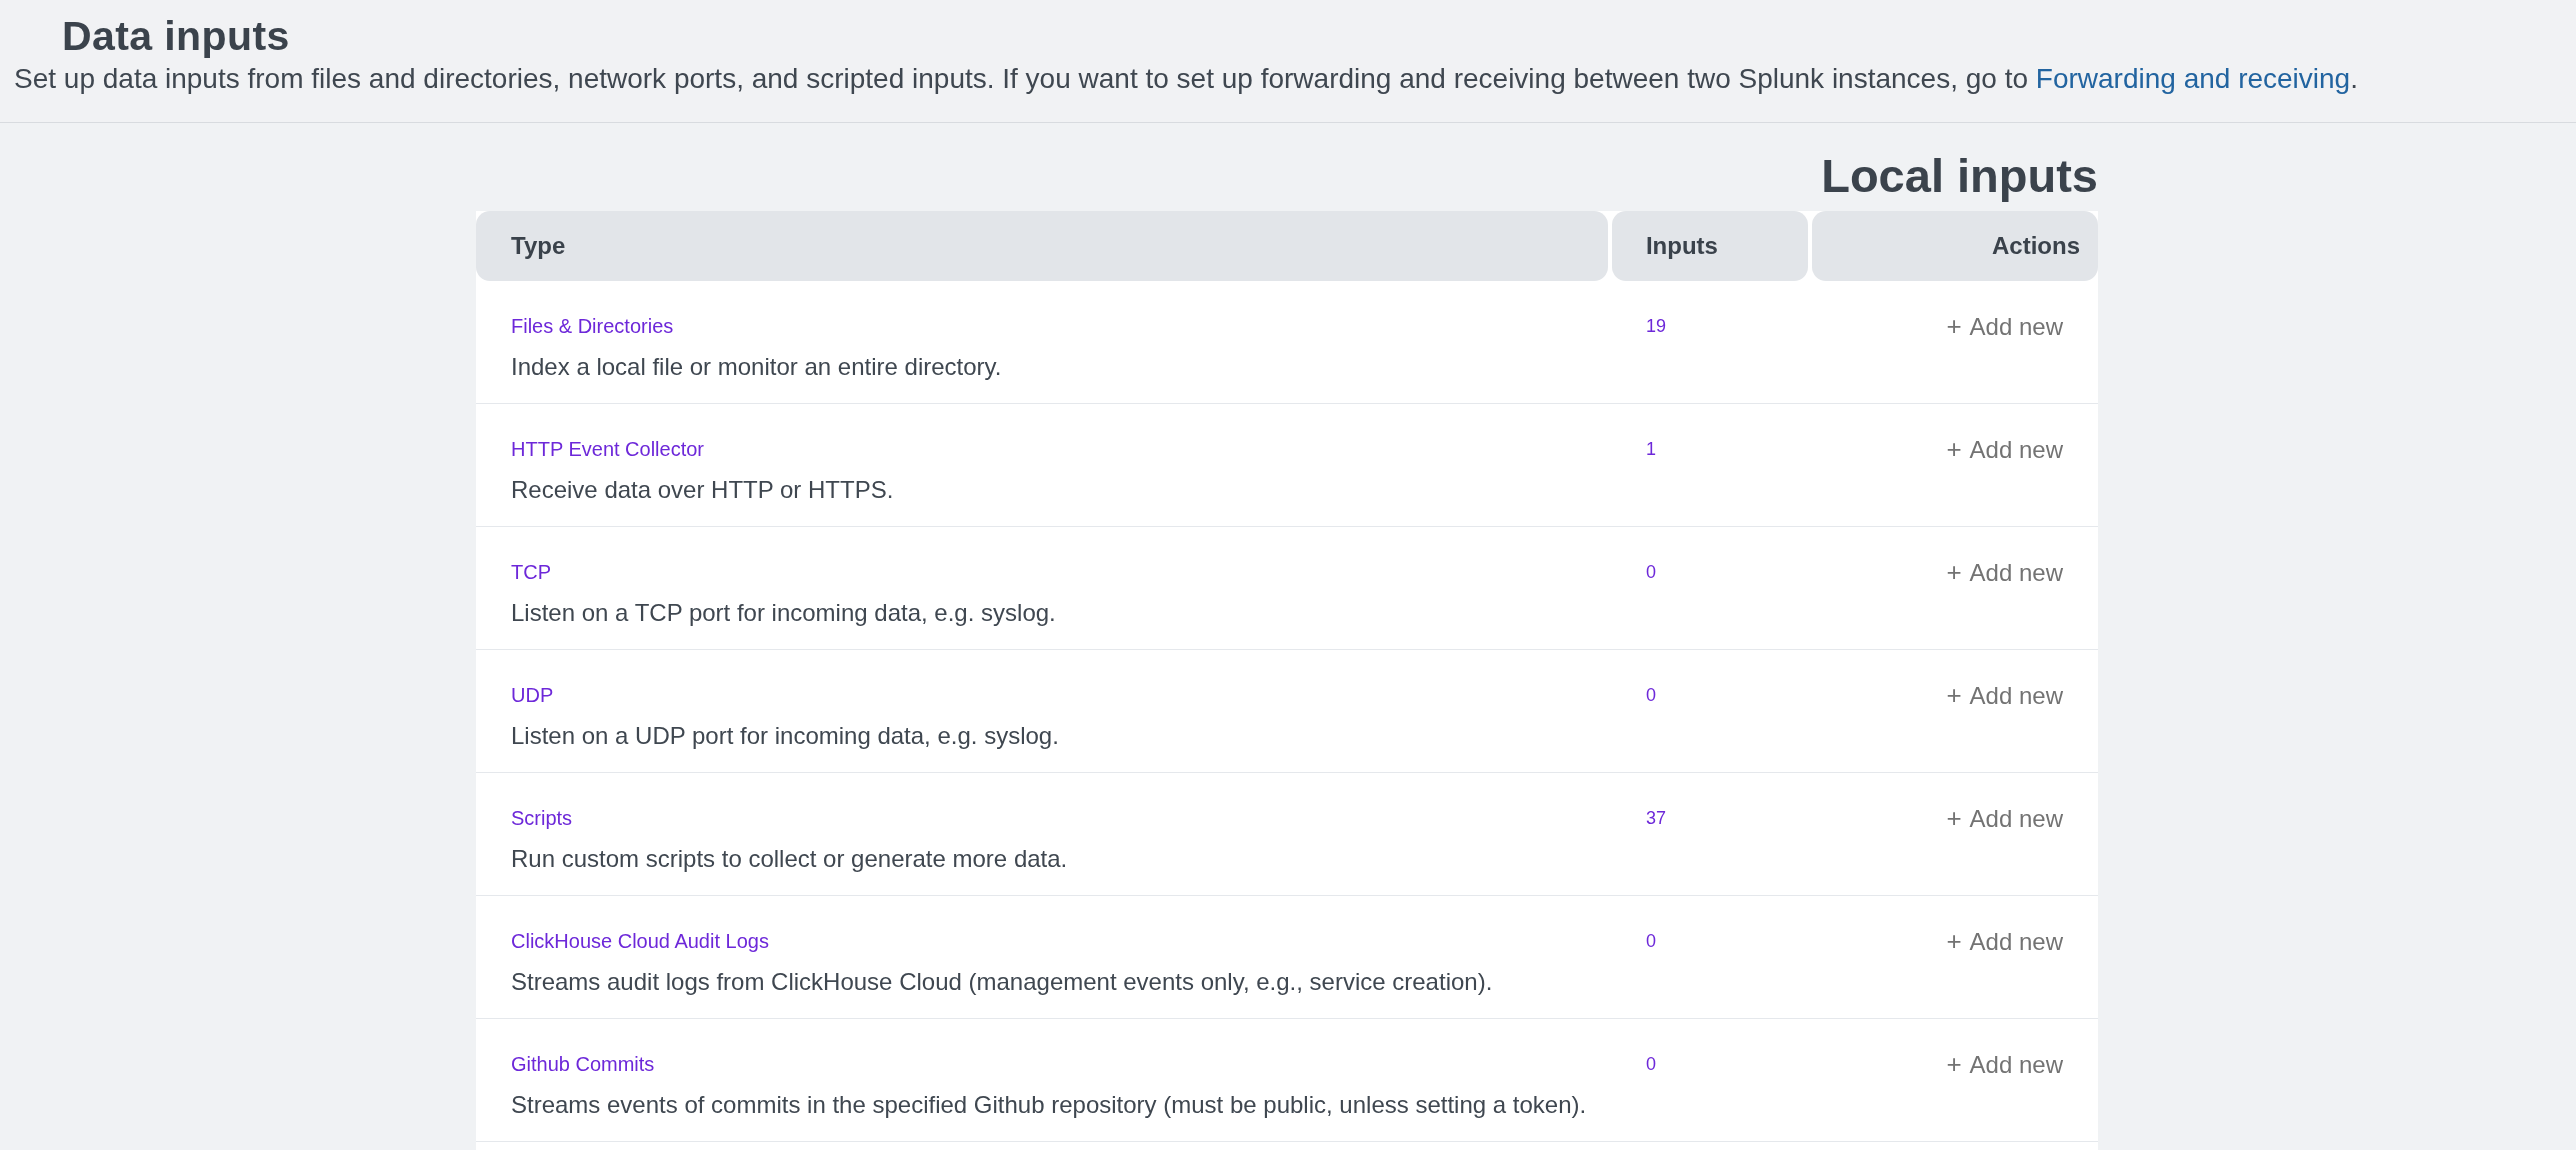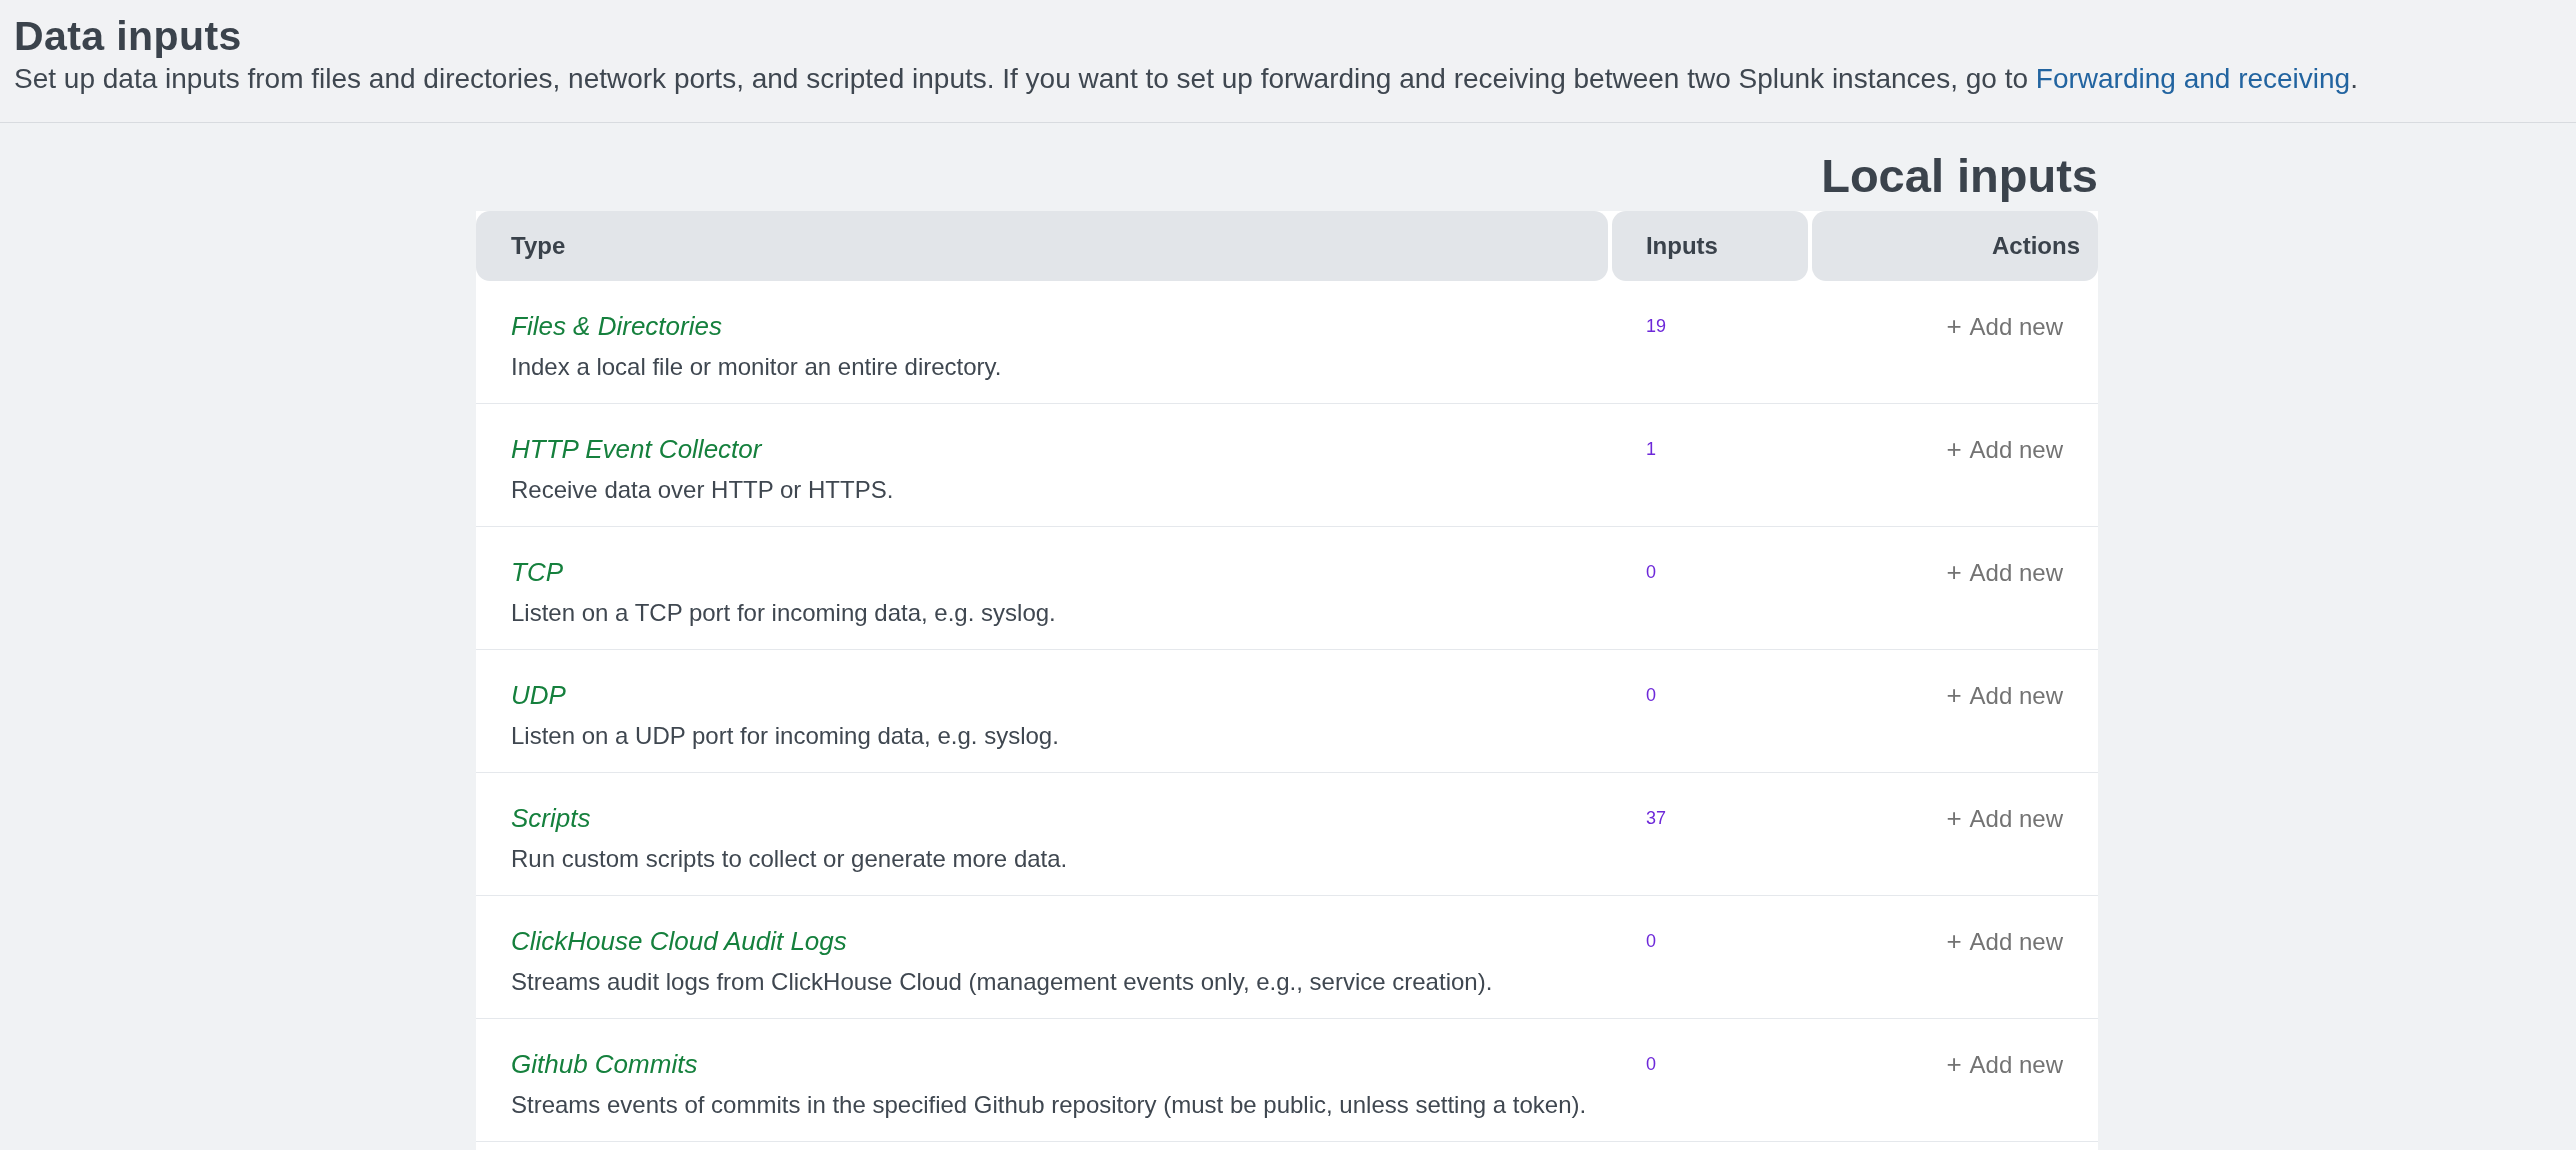--- a/index.html
+++ b/index.html
@@ -17,20 +17,21 @@
     background: #f1f2f4;
     border-bottom: 1.7px solid #d8dbdf;
     padding: 12px 0 0 14px;
   }
   .page-title {
     font-size: 41px;
     font-weight: bold;
     line-height: 48px;
     color: #3b434c;
     letter-spacing: 0.4px;
+    margin-left: 48px;
   }
   .page-subtitle {
     margin-top: 4.3px;
     font-size: 28px;
     line-height: 29px;
     color: #3f4750;
     white-space: nowrap;
   }
   .inline-link {
     color: #2264a0;
@@ -81,26 +82,25 @@
     border-bottom: 1.7px solid #e5e8ec;
   }
   .cell-type {
     width: 1136px;
     padding: 31px 0 0 35px;
     white-space: nowrap;
     overflow: visible;
   }
   .type-link {
     display: block;
-    font-size: 26px;
-    line-height: 29px;
-    color: #15803d;
+    font-size: 20px;
+    line-height: 29px;
+    color: #6d28d9;
     text-decoration: none;
     cursor: pointer;
-    font-style: italic;
   }
   .type-desc {
     margin-top: 10.4px;
     font-size: 24px;
     line-height: 29px;
     color: #3f4750;
   }
   .cell-inputs {
     width: 200px;
     padding: 31px 0 0 34px;

